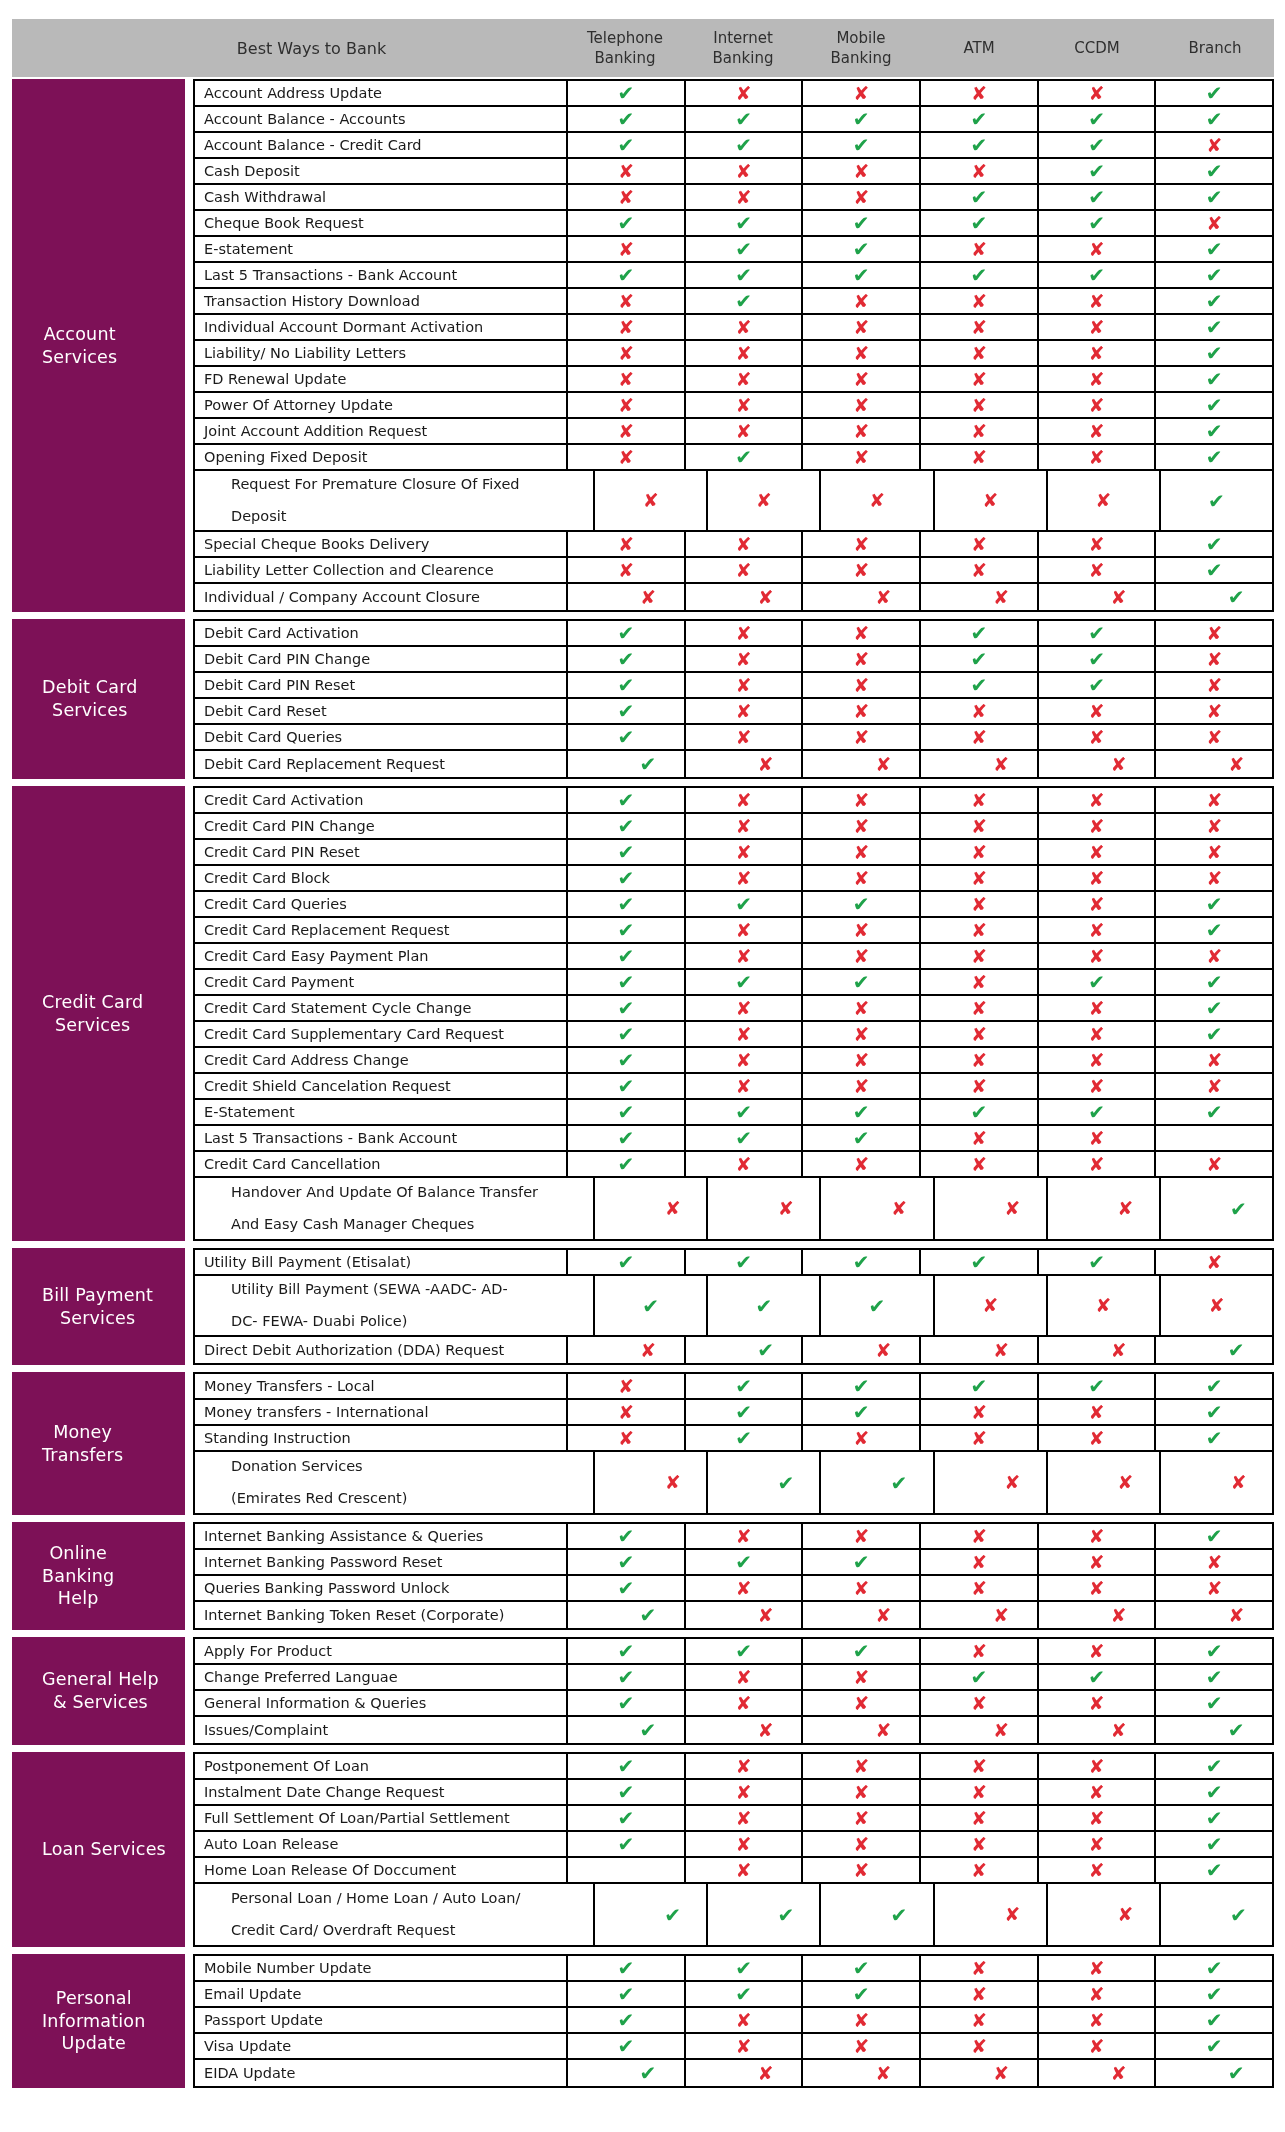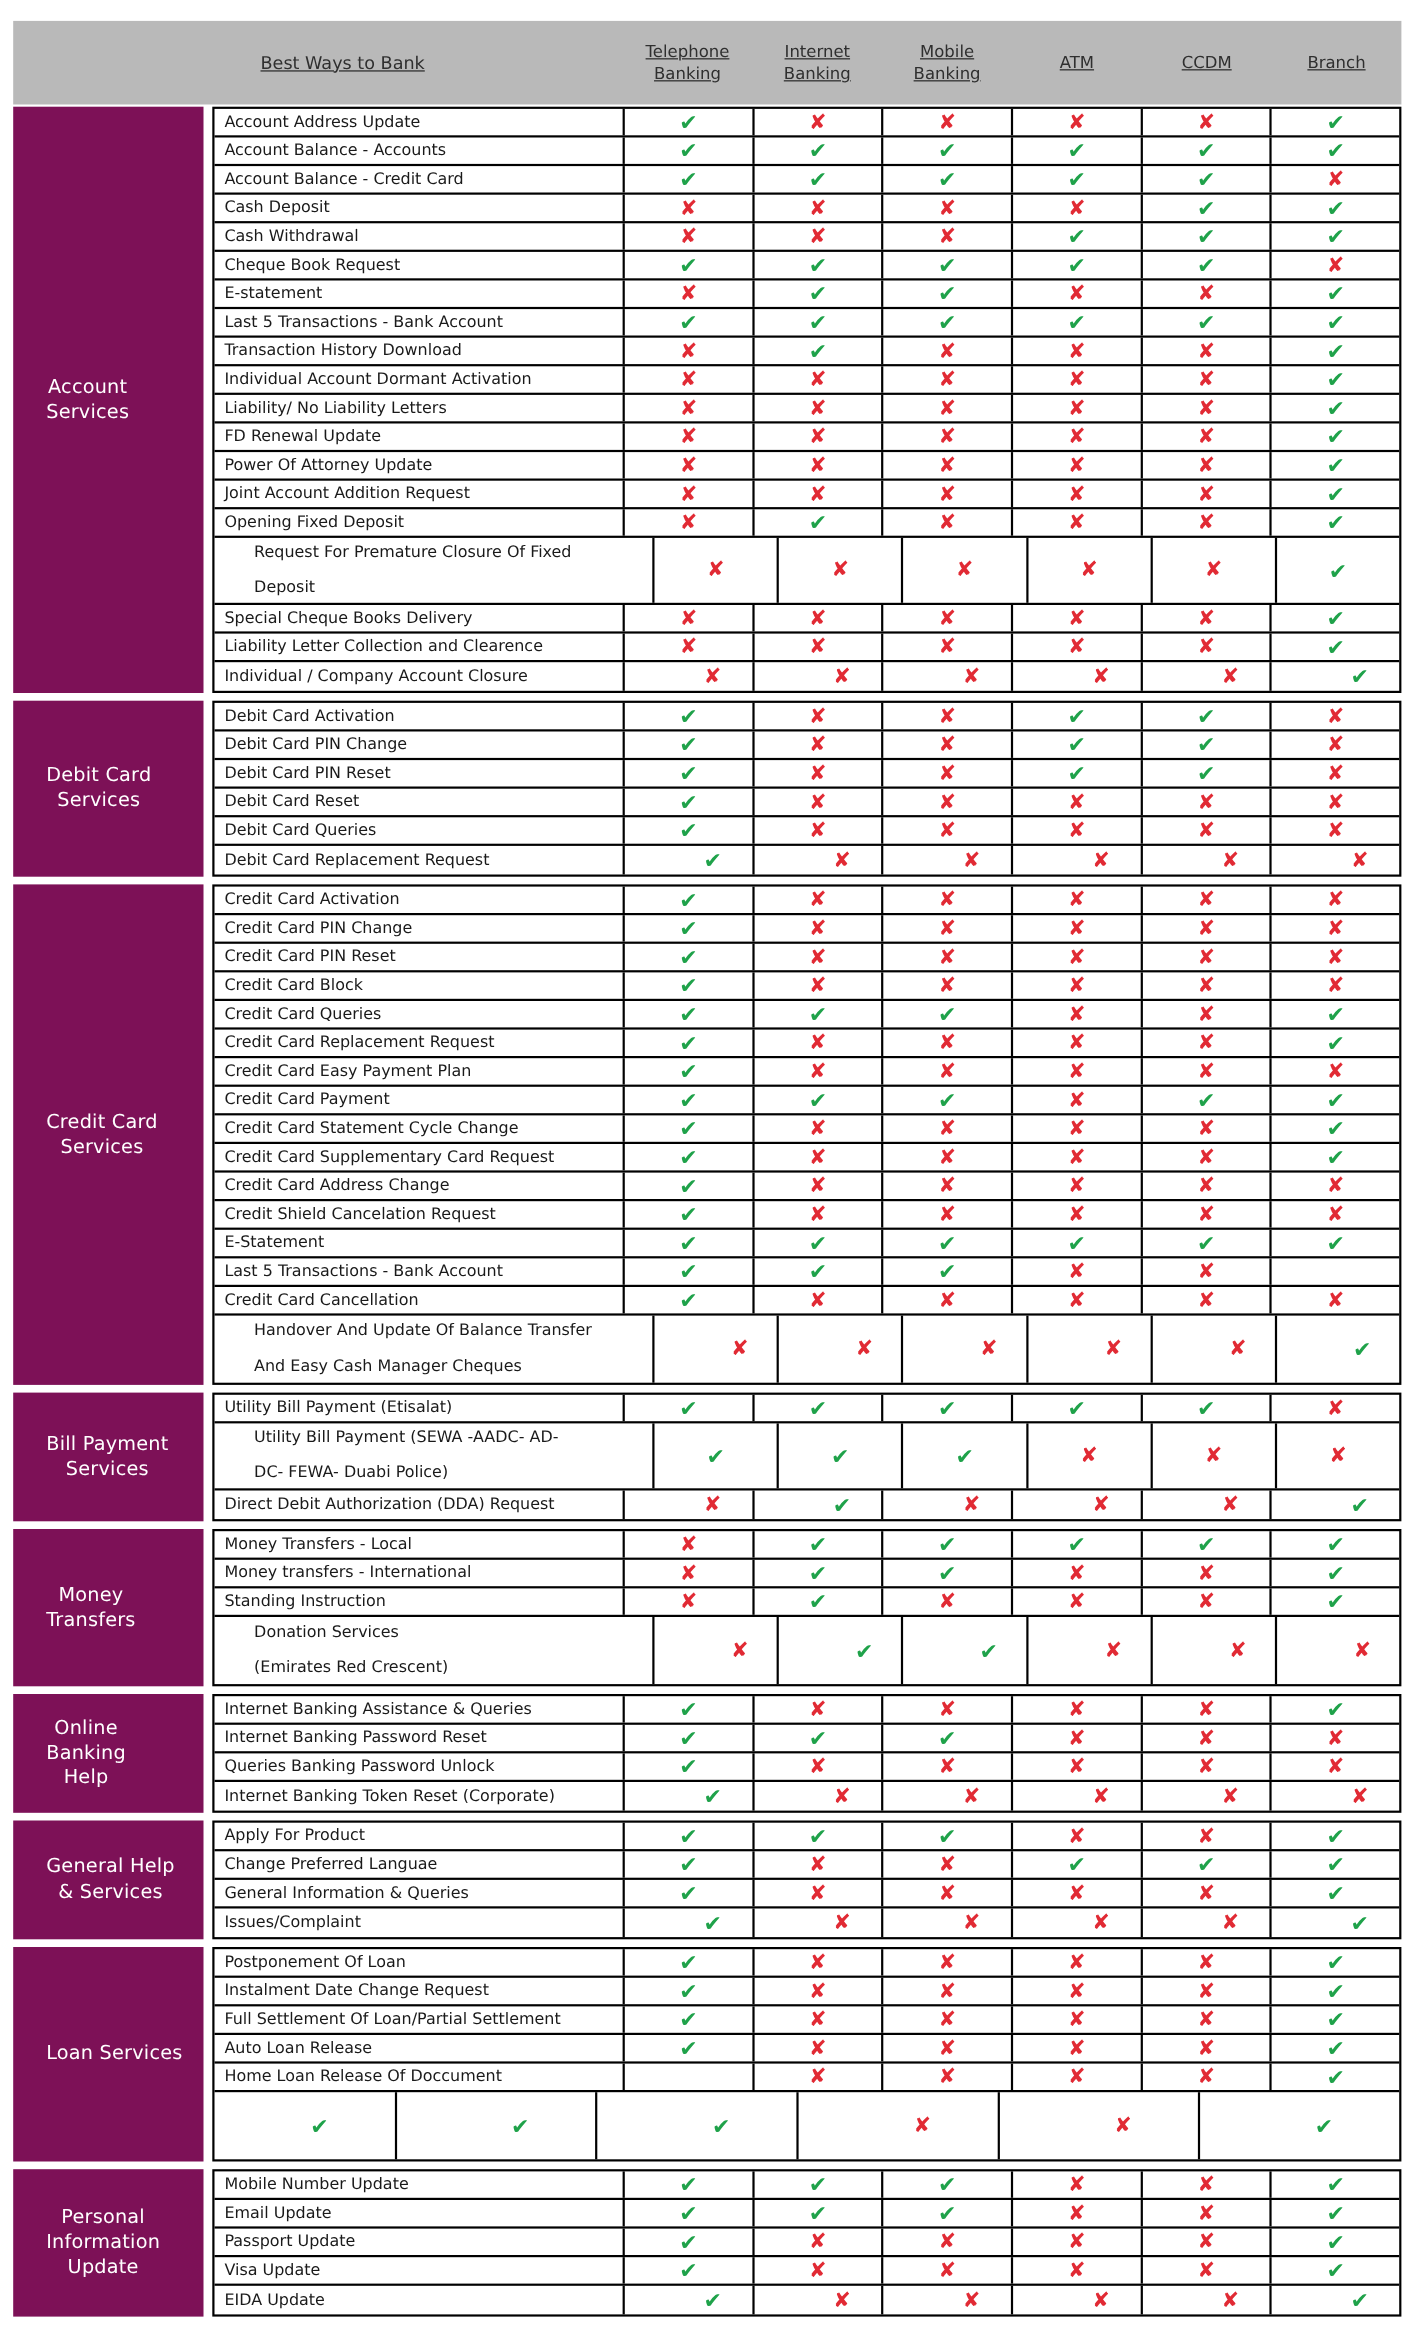--- a/index.html
+++ b/index.html
@@ -3,21 +3,21 @@
 <meta charset="utf-8">
 <style>
   html,body{margin:0;padding:0;background:#fff;}
   .page{
     width:1285px;height:2132px;position:relative;background:#ffffff;
     font-family:"DejaVu Sans","Liberation Sans",sans-serif;color:#1a1a1a;overflow:hidden;
   }
   .table{position:absolute;left:12px;top:19px;width:1262px;}
   .header{
     display:flex;align-items:center;background:var(--header-bg,#b9b9b9);
-    height:76px;margin-bottom:2px;text-decoration:underline;
+    height:58px;margin-bottom:2px;
   }
   .header-left{
     width:554px;text-align:center;text-indent:45px;font-size:16px;color:#2f2f2f;
   }
   .header-channels{flex:1;display:flex;height:100%;}
   .header-channel{
     flex:1;display:flex;align-items:center;justify-content:center;text-align:center;
     font-size:15px;color:#2f2f2f;white-space:pre-line;line-height:1.35;
   }
   .section{display:flex;align-items:stretch;margin-bottom:7px;}
@@ -1385,20 +1385,22 @@
                 <span class="cross">✘</span>
               </div>
               <div class="cell">
                 <span class="cross">✘</span>
               </div>
               <div class="cell">
                 <span class="check">✔</span>
               </div>
             </div>
             <div class="row tall">
+              <div class="name">Personal Loan / Home Loan / Auto Loan/
+Credit Card/ Overdraft Request</div>
               <div class="cell">
                 <span class="check">✔</span>
               </div>
               <div class="cell">
                 <span class="check">✔</span>
               </div>
               <div class="cell">
                 <span class="check">✔</span>
               </div>
               <div class="cell">

